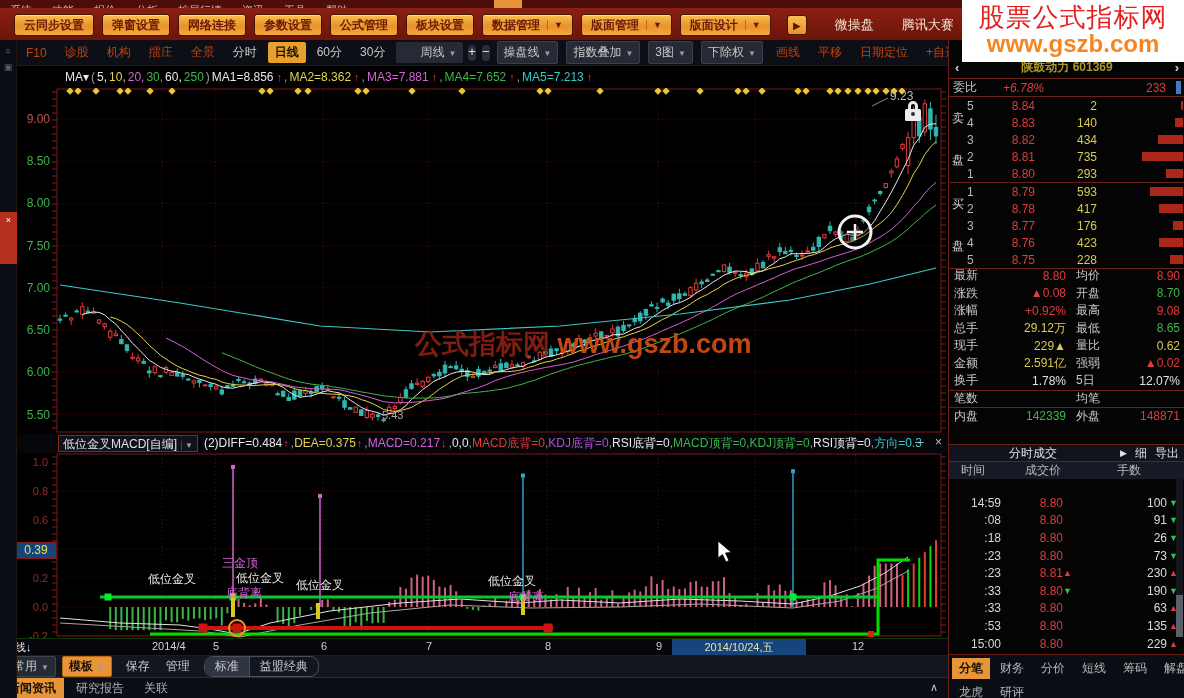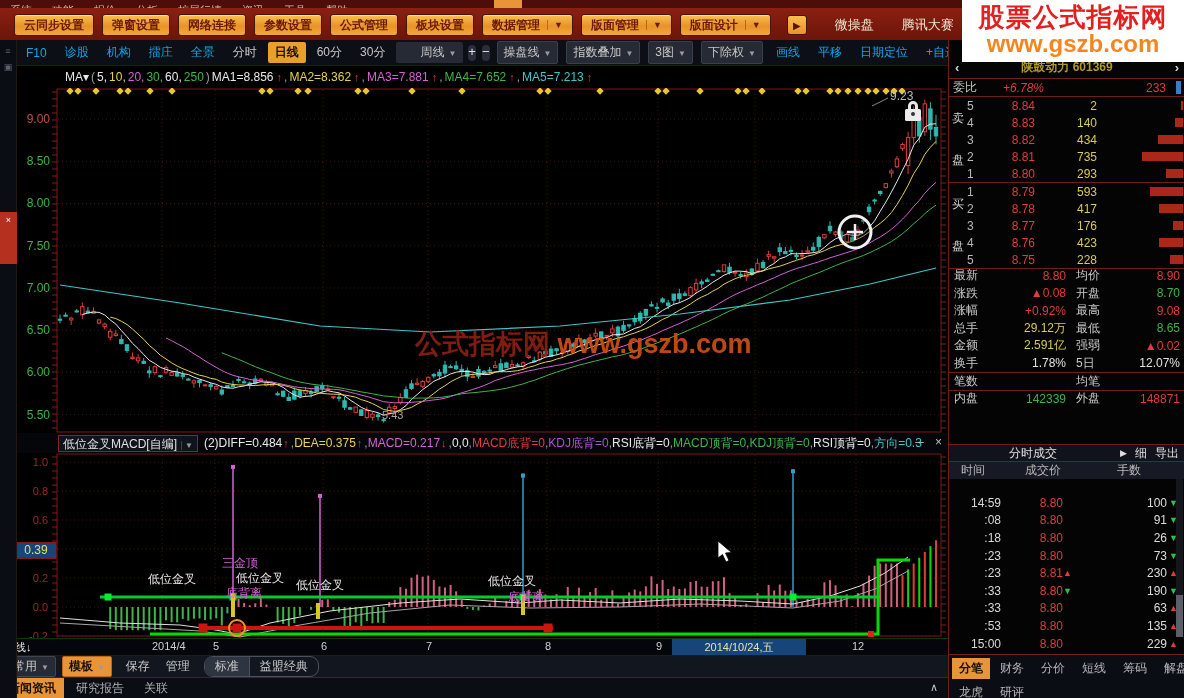--- a/index.html
+++ b/index.html
@@ -22,36 +22,36 @@
   .btn-orange .drop { margin-left:7px; padding-left:6px; border-left:1px solid #b86a14;
     font-size:9px; color:#6b1a06; }
   #tb-arrow { width:20px; height:20px; margin:0 14px 0 8px; border-radius:3px;
     background:linear-gradient(#f8c050,#e8922a); border:1px solid #4a1404; color:#5a1404;
     font-size:10px; display:flex; align-items:center; justify-content:center; font-weight:bold; }
   .tb-link { color:#f2e6d2; font-size:13px; margin:0 14px; white-space:nowrap; }
 
   
   #brand-box { position:absolute; right:0; top:0; width:222px; height:62px; background:#fff;
     z-index:40; text-align:center; line-height:1.05; padding-top:4px; }
-  #brand-line1 { color:#e31f1f; font-size:26px; font-weight:bold; letter-spacing:1px; }
+  #brand-line1 { color:#e31f1f; font-size:26px; font-weight:normal; letter-spacing:1px; }
   #brand-line2 { color:#f5861f; font-size:24px; font-weight:bold; }
 
   
   #left-strip { position:absolute; left:0; top:40px; width:17px; height:658px;
     background:#0b0d14; border-right:1px solid #23180f; z-index:5; }
   #left-strip .glyph { color:#5a6270; font-size:9px; text-align:center; margin-top:6px; }
   #left-tab-red { position:absolute; left:0; top:172px; width:17px; height:52px;
     background:#b5301f; color:#fff; font-size:9px; text-align:center; padding-top:3px; }
 
   
   #chart-toolbar { position:absolute; left:17px; top:40px; width:931px; height:26px;
     background:#0d0f17; border-bottom:1px solid #3a0f0c; display:flex; align-items:center;
     color:#c8c8c8; font-size:12px; }
   #chart-toolbar .gap { width:10px; }
-  .flat-tab { margin:0 9px; color:#0ea5e9; white-space:nowrap; }
+  .flat-tab { margin:0 9px; color:#c2410c; white-space:nowrap; }
   .period { margin:0 2px; padding:2px 7px; border-radius:2px; color:#c8c8c8; white-space:nowrap; }
   .period.boxed { background:#262a34;padding-left:24px; }
   .period.active { background:#e8a02a; color:#1a1004; font-weight:bold; }
   .round-btn { width:30px; height:16px; background:#2a2e3a; border-radius:8px; color:#e0e0e0;
     text-align:center; line-height:14px; font-size:13px; margin:0 3px; }
   .dark-drop { background:#262a34; border:1px solid #3a3f4c; border-radius:2px;
     padding:2px 6px; margin:0 4px; color:#c8c8c8; white-space:nowrap; }
   .dd-caret { font-size:8px; color:#9a9aa8; margin-left:4px; }
   #collapse-right { margin-left:6px; color:#e0e0e0; font-size:11px; }
 
@@ -1163,20 +1163,26 @@
           <span class="l2">最高</span>
           <span class="v2 red">9.08</span>
         </div>
         <div class="st-row">
           <span class="l">总手</span>
           <span class="v1 yel">29.12万</span>
           <span class="l2">最低</span>
           <span class="v2 grn">8.65</span>
         </div>
         <div class="st-row">
+          <span class="l">现手</span>
+          <span class="v1 yel">229▲</span>
+          <span class="l2">量比</span>
+          <span class="v2 yel">0.62</span>
+        </div>
+        <div class="st-row">
           <span class="l">金额</span>
           <span class="v1 yel">2.591亿</span>
           <span class="l2">强弱</span>
           <span class="v2 red">▲0.02</span>
         </div>
         <div class="st-row">
           <span class="l">换手</span>
           <span class="v1 wht">1.78%</span>
           <span class="l2">5日</span>
           <span class="v2 wht">12.07%</span>

